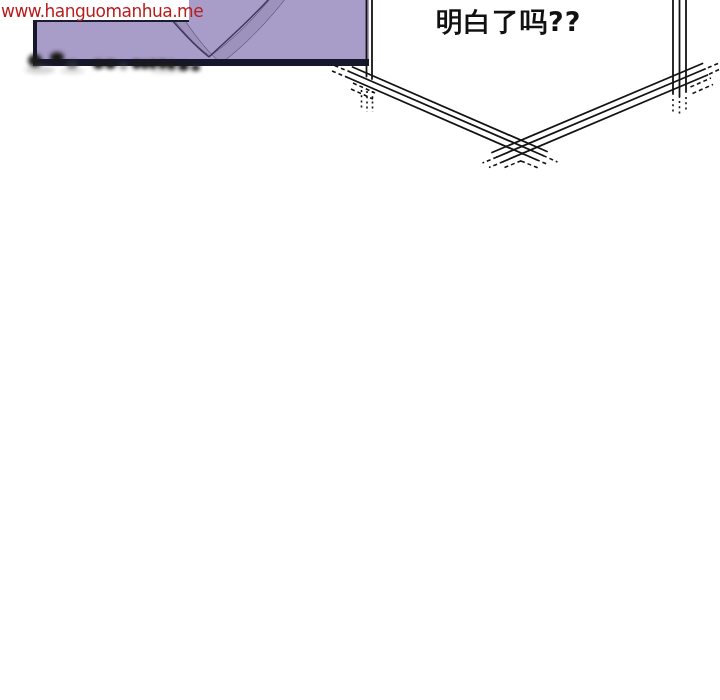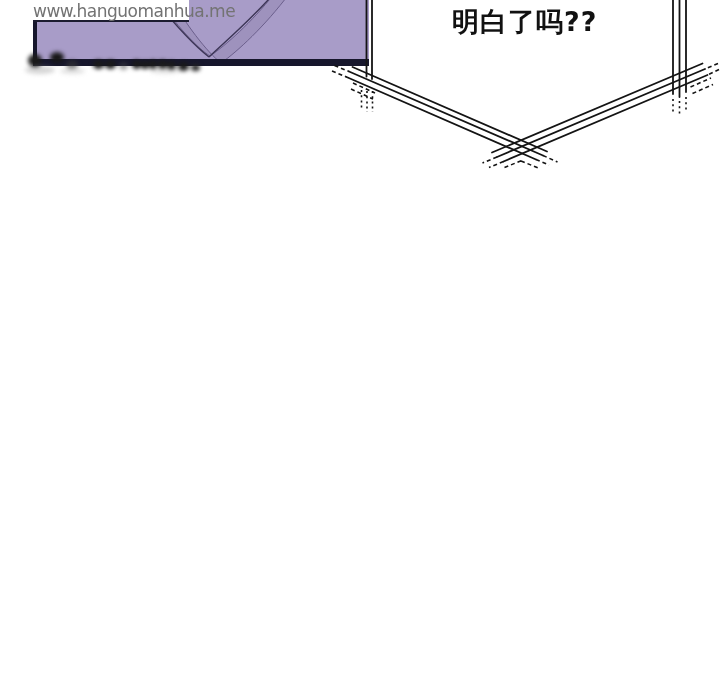--- a/index.html
+++ b/index.html
@@ -10,29 +10,29 @@
   
   #panel{left:33px;top:0;width:336px;height:66px;background:#a89cc8;
          border-left:4px solid #16162c;border-bottom:7px solid #16162c;
          box-sizing:border-box;overflow:hidden;}
   #panel svg{position:absolute;left:0;top:0;}
 
   
   #wm-band{left:0;top:0;width:189px;height:21px;background:#ffffff;}
   #panel-topline{left:33px;top:20px;width:156px;height:2px;background:#1c1c30;}
   #watermark{left:1px;top:2px;font-size:17px;letter-spacing:-0.5px;
-             color:#737373;white-space:nowrap;line-height:18px;margin-left:32px;}
+             color:#b91c1c;white-space:nowrap;line-height:18px;}
 
   
   #smudges{left:0;top:0;width:720px;height:700px;filter:blur(2.2px);pointer-events:none;}
   .blob{position:absolute;border-radius:50%;background:#1a1a1a;}
 
   
   #bubble-svg{left:0;top:0;}
-  #bubble-text{left:452px;top:6px;width:170px;font-size:27px;font-weight:700;
+  #bubble-text{left:436px;top:6px;width:170px;font-size:27px;font-weight:700;
                color:#111111;letter-spacing:1px;white-space:nowrap;
                font-family:"DejaVu Sans",sans-serif;line-height:32px;}
 </style>
 </head>
 <body>
 
 <div id="panel" class="abs">
   <svg width="336" height="66" viewBox="0 0 336 66">
     <path d="M 117 -6 C 140 26, 160 48, 173 56 C 188 46, 215 22, 237 -6
              L 252 -6 C 228 26, 200 52, 184 63 C 170 52, 148 24, 132 -6 Z" fill="#9e92bd" stroke="#6b5f8c" stroke-width="1"></path>

